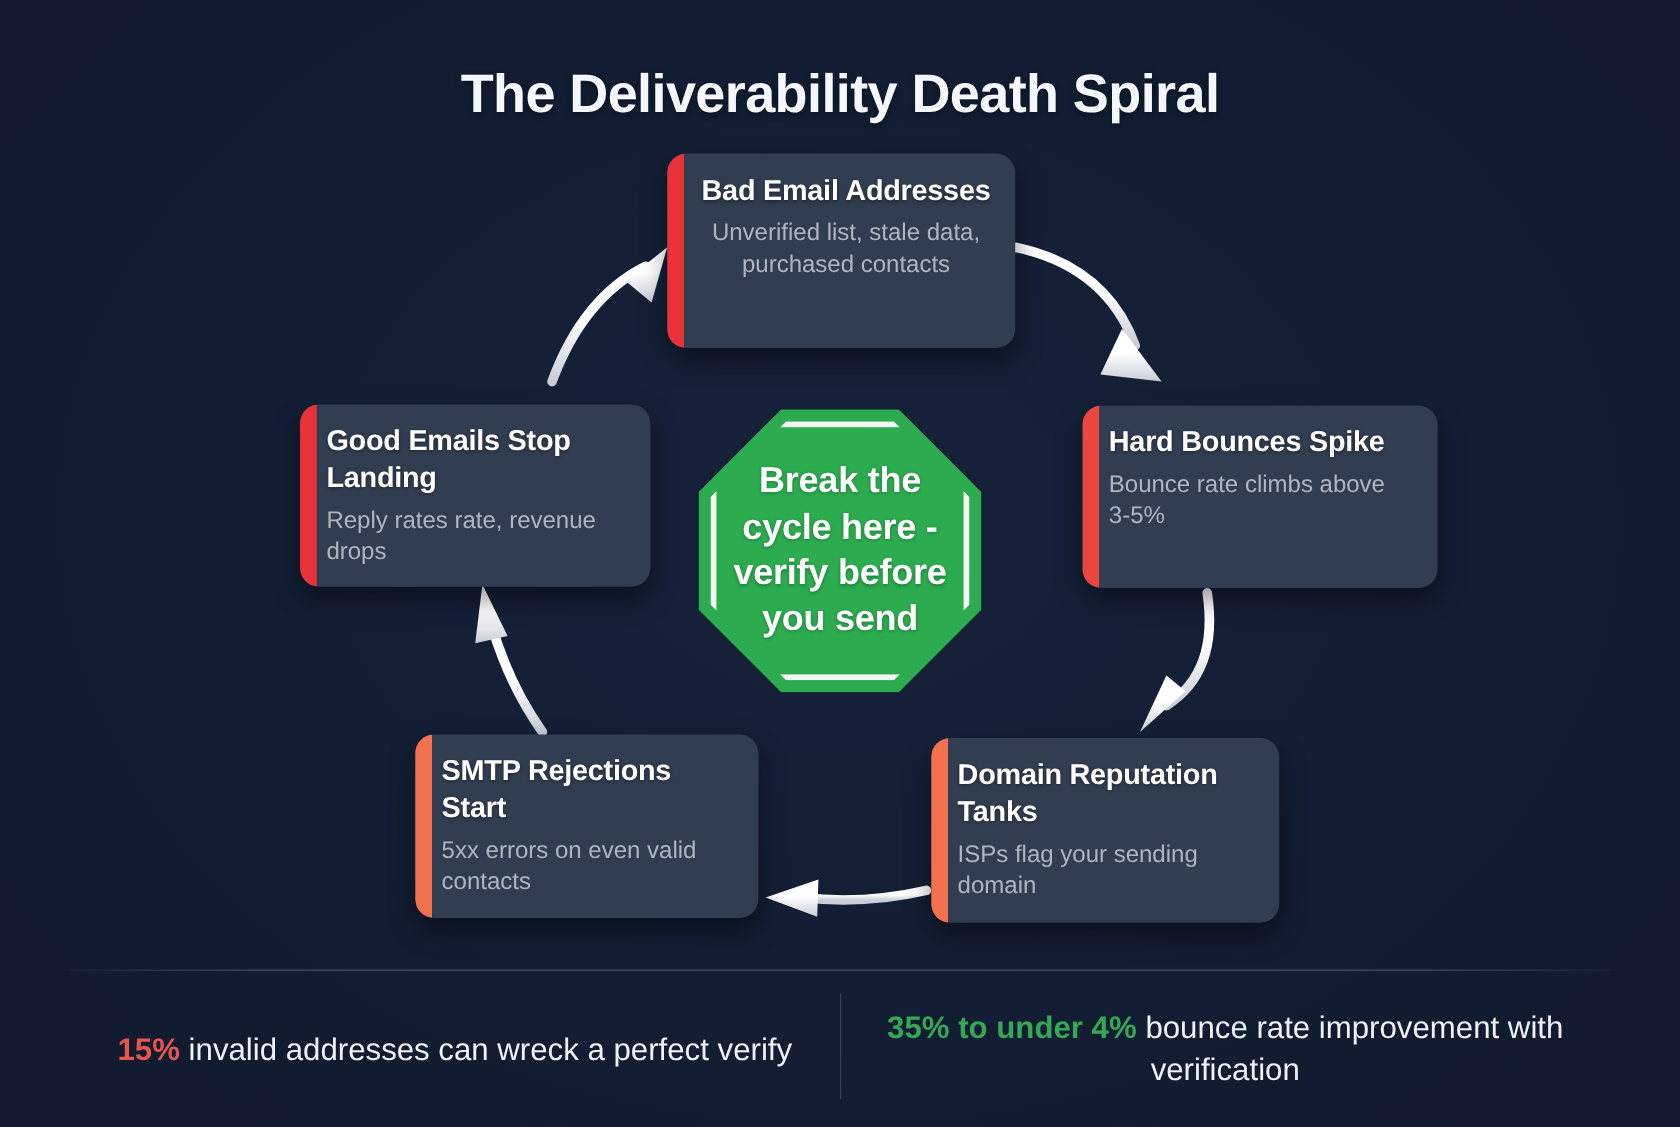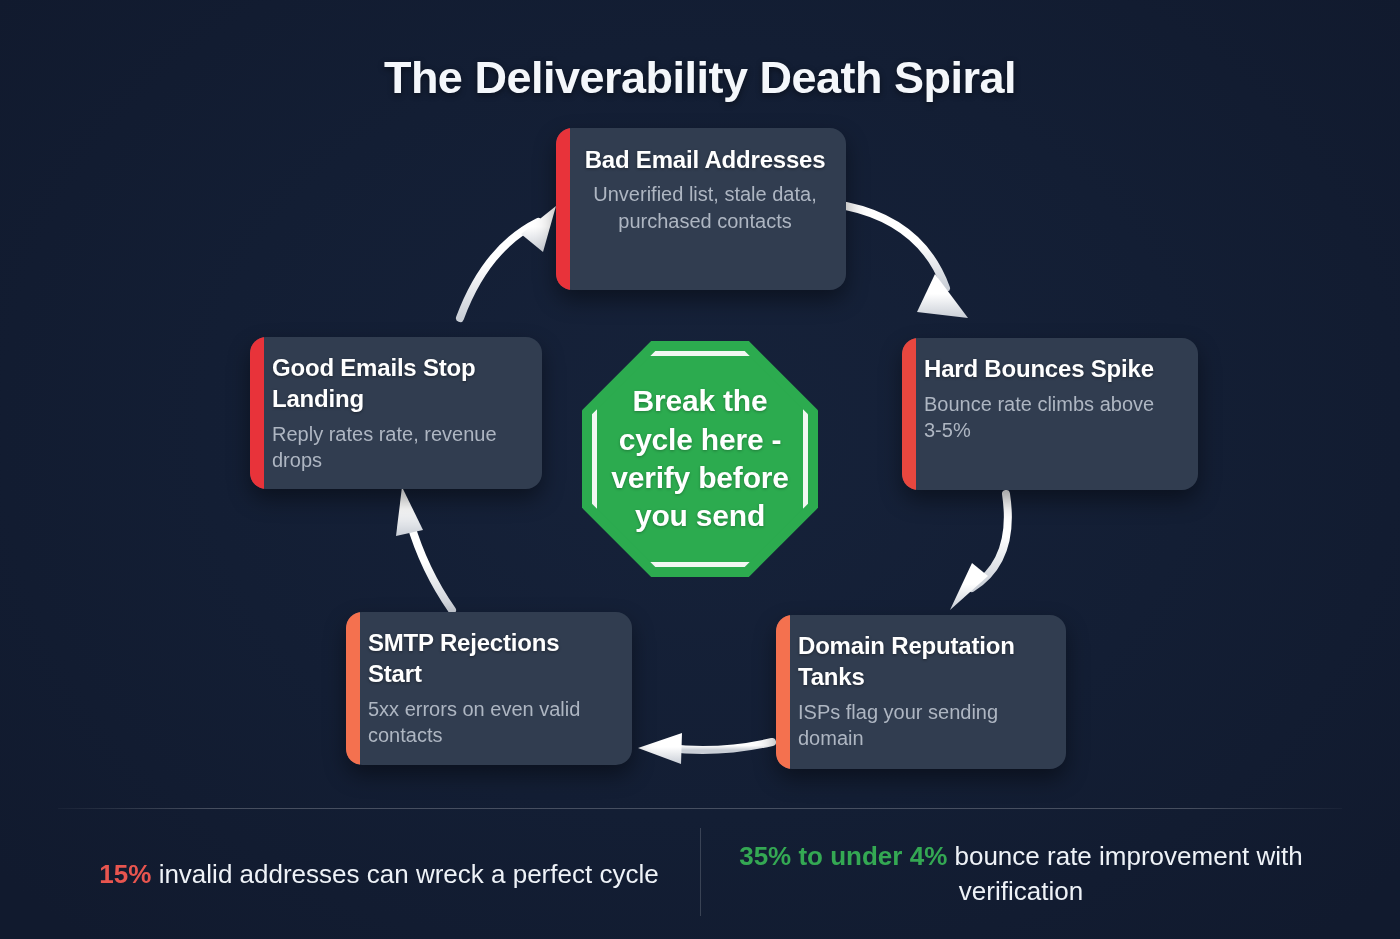--- a/index.html
+++ b/index.html
@@ -232,21 +232,21 @@
   <div id="octagon">
     <div id="octagon-inner"></div>
   </div>
   <div id="octagon-label">Break the cycle here - verify before you send</div>
 
   <div id="footer-rule"></div>
   <div id="footer">
 
     <div class="stat">
       <div>
-        <b style="color:#e8554f">15%</b><span> invalid addresses can wreck a perfect cycle</span>
+        <b style="color:#e8554f">15%</b><span> invalid addresses can wreck a perfect verify</span>
       </div>
     </div>
 
     <div class="stat">
       <div>
         <b style="color:#34a853">35% to under 4%</b><span> bounce rate improvement with verification</span>
       </div>
     </div>
 
 

